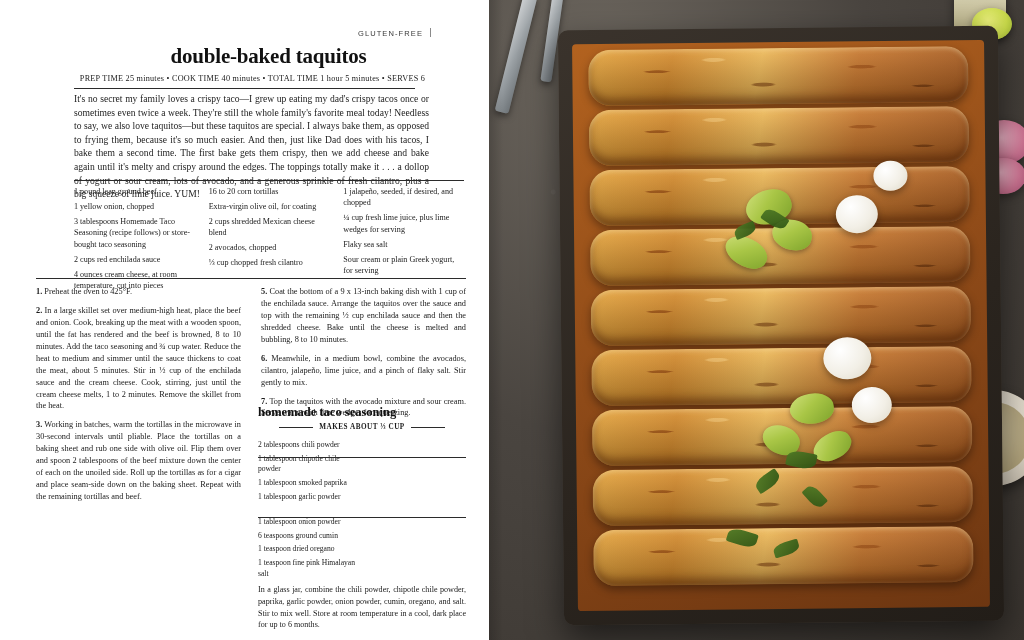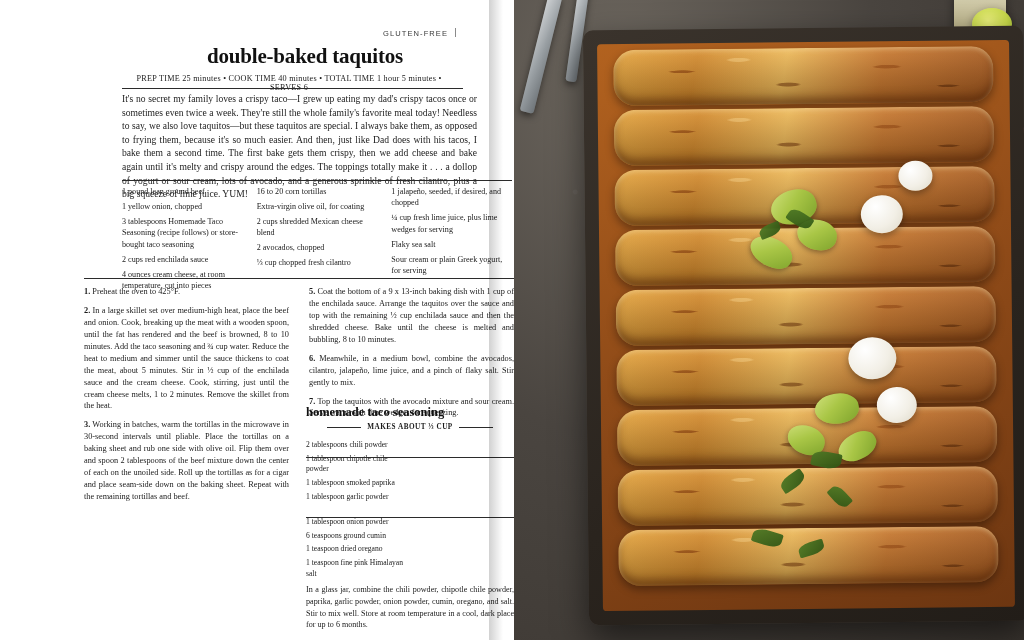--- a/index.html
+++ b/index.html
@@ -8,21 +8,20 @@
     width: 1024px; height: 640px;
     background: #ffffff;
     font-family: "Liberation Serif", serif;
     color: #1a1a1a;
     overflow: hidden;
   }
   .page {
     position: relative;
     width: 1024px; height: 456px;
     display: flex;
-    padding-left: 48px;
   }
   
   .left-page {
     width: 489px; height: 640px;
     background: #ffffff;
     position: relative;
     padding: 0;
   }
   .kicker {
     position: absolute;

